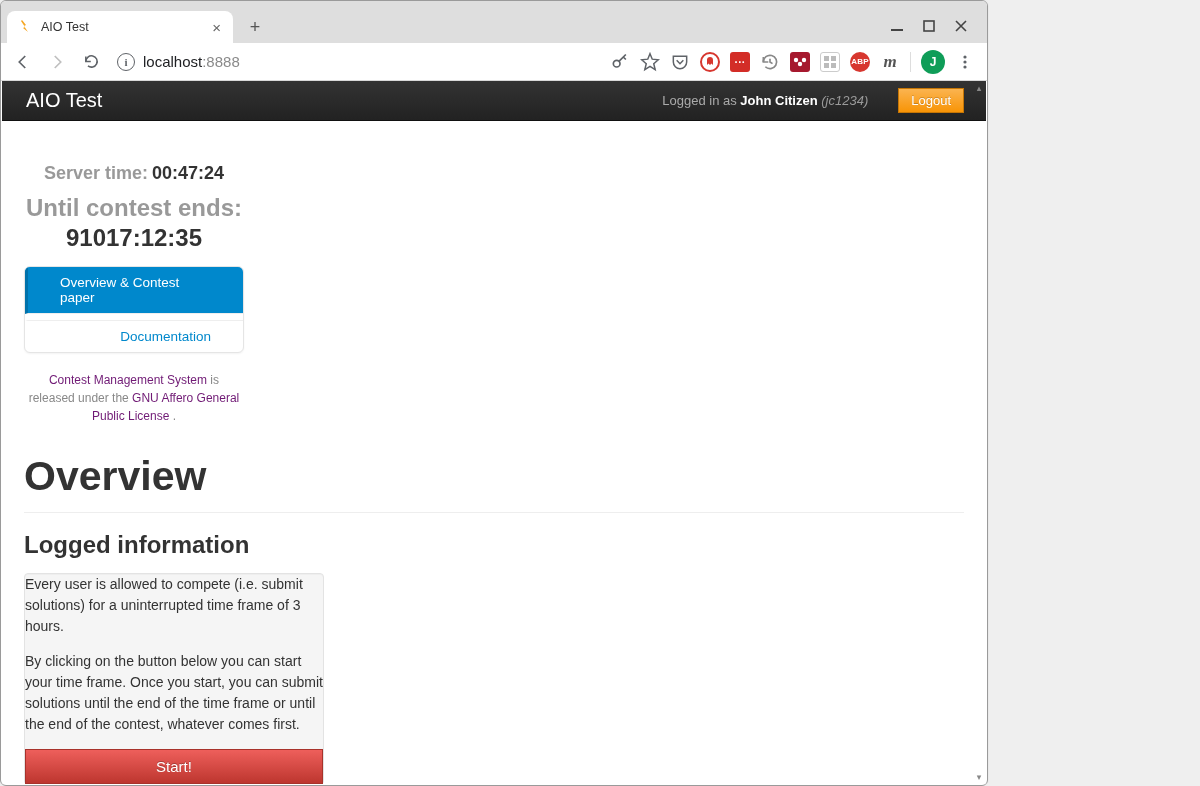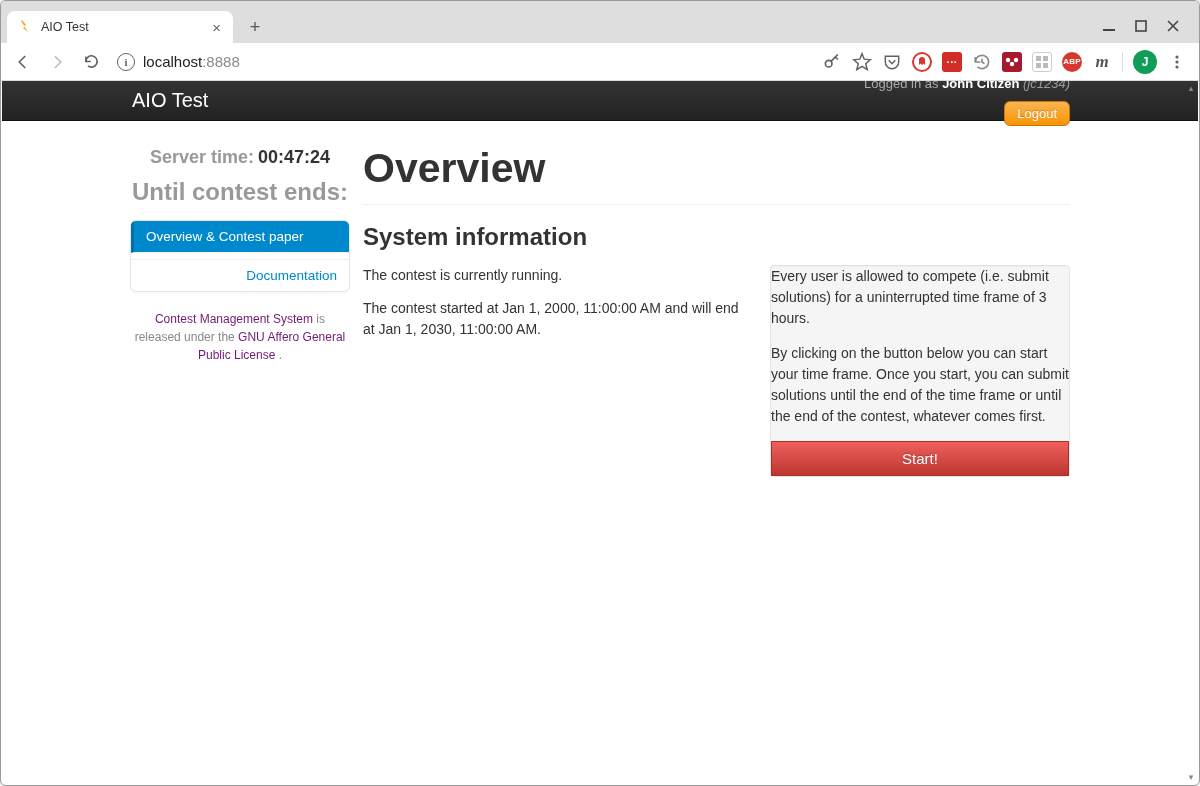--- a/index.html
+++ b/index.html
@@ -1,18 +1,18 @@
 <!DOCTYPE html>
 <html><head>
 <meta charset="utf-8">
 <style>
 html,body{margin:0;padding:0;font-family:"Helvetica Neue",Helvetica,Arial,sans-serif;font-size:14px;color:#333;background:#efefef;}
 *{box-sizing:border-box;}
 
-.browser{width:1200px;height:786px;background:#fff;border:1px solid #9a9a9a;border-radius:6px;overflow:hidden;position:relative;box-shadow:0 0 0 1px rgba(0,0,0,.02);}
+.browser{width:988px;height:786px;background:#fff;border:1px solid #9a9a9a;border-radius:6px;overflow:hidden;position:relative;box-shadow:0 0 0 1px rgba(0,0,0,.02);}
 .titlebar{height:8px;background:#dedede;}
 .tabstrip{height:34px;background:#dedede;display:flex;align-items:flex-end;padding-left:6px;position:relative;}
 .tab{background:#fff;border-radius:8px 8px 0 0;height:32px;min-width:226px;display:flex;align-items:center;padding:0 10px;font-size:12.5px;color:#333;position:relative;}
 .tab .fav{width:16px;height:16px;margin-right:8px;display:inline-flex;align-items:center;justify-content:center;color:#f5a623;}
 .tab .close{margin-left:auto;color:#666;font-size:15px;line-height:1;padding:2px 2px;}
 .newtab{width:28px;height:28px;margin-left:8px;display:flex;align-items:center;justify-content:center;color:#555;font-size:18px;border-radius:50%;margin-bottom:2px;}
 .winctrl{position:absolute;right:6px;top:0;height:100%;display:flex;align-items:center;gap:12px;margin-right:6px;}
 .winctrl span{width:20px;text-align:center;color:#444;font-size:14px;}
 .toolbar{height:38px;background:#fff;border-bottom:1px solid #d9d9d9;display:flex;align-items:center;padding:0 8px;gap:6px;}
 .tbtn{width:28px;height:28px;border-radius:50%;display:flex;align-items:center;justify-content:center;color:#5f6368;}
@@ -24,33 +24,33 @@
 .ext{margin-left:auto;display:flex;align-items:center;gap:10px;padding-right:4px;}
 .ext .icon{width:20px;height:20px;border-radius:4px;display:flex;align-items:center;justify-content:center;font-size:11px;}
 .round{border-radius:50%!important;}
 .avatar{width:24px;height:24px;border-radius:50%;background:#0f9d58;color:#fff;display:flex;align-items:center;justify-content:center;font-size:12px;font-weight:600;}
 .divider{width:1px;height:20px;background:#ddd;}
 
 .viewport{position:absolute;top:80px;left:1px;right:1px;bottom:1px;overflow:auto;background:#fff;}
 .navbar{height:40px;background:linear-gradient(#333,#222);border-bottom:1px solid #111;display:flex;align-items:center;}
 .nav-inner{width:940px;margin:0 auto;display:flex;align-items:center;height:100%;}
 .brand{color:#fff;font-size:20px;font-weight:500;margin-left:2px;}
-.nav-right{margin-left:auto;display:flex;align-items:flex-end;color:#aaa;font-size:13px;gap:10px;flex-direction:column;}
+.nav-right{margin-left:auto;display:flex;align-items:center;color:#aaa;font-size:13px;gap:10px;}
 .nav-right b{color:#fff;font-weight:bold;}
 .nav-right i{color:#9a9a9a;font-style:italic;}
-.logout{background:linear-gradient(#fbb450,#f89406);color:#fff;border:1px solid #c67605;border-radius:6px;padding:4px 12px;font-size:13px;text-shadow:0 -1px 0 rgba(0,0,0,.2);cursor:pointer;}
-.container{width:940px;margin:0 auto;padding-top:24px;display:flex;gap:13px;}
+.logout{background:linear-gradient(#fbb450,#f89406);color:#fff;border:1px solid #c67605;border-radius:0;padding:4px 12px;font-size:13px;text-shadow:0 -1px 0 rgba(0,0,0,.2);cursor:pointer;margin-left:20px;}
+.container{width:940px;margin:16px auto;padding-top:24px;display:flex;gap:28px;flex-direction:column;}
 .sidebar{width:220px;flex:0 0 220px;}
 .timebox{text-align:center;color:#999;margin-bottom:14px;}
 .timebox .lbl{font-size:18px;font-weight:bold;color:#999;}
 .timebox .val{font-size:18px;font-weight:bold;color:#333;}
 .timebox .row{margin:2px 0;}
 .timebox .big{font-size:24px;}
 .navlist{border:1px solid #e5e5e5;border-radius:6px;background:#fff;overflow:hidden;box-shadow:0 1px 2px rgba(0,0,0,.05);}
-.navlist a{display:block;padding:8px 12px;font-size:13.5px;color:#0088cc;text-decoration:none;border-bottom:1px solid #eee;border-left:3px solid transparent;}
+.navlist a{display:block;padding:8px 32px;font-size:13.5px;color:#0088cc;text-decoration:none;border-bottom:1px solid #eee;border-left:3px solid transparent;}
 .navlist a:last-child{border-bottom:none;text-align:right;}
 .navlist a.sep-top{border-top:1px solid #eee;margin-top:-1px;}
 .navlist a.active{background:#0088cc;color:#fff;border-left:3px solid #0072ab;}
 .credits{margin-top:18px;text-align:center;font-size:12px;color:#888;line-height:1.5;padding:0 4px;}
 .credits a{color:#701a75;text-decoration:none;}
 .main{flex:1;min-width:0;}
 h1{font-size:41px;margin:0 0 12px;font-weight:700;color:#333;}
 hr{border:none;border-top:1px solid #eee;margin:12px 0 18px;}
 h2{font-size:24px;margin:0 0 14px;font-weight:700;color:#333;}
 .cols{display:flex;gap:24px;align-items:flex-start;}
@@ -189,39 +189,36 @@
           <button class="logout">Logout</button>
         </div>
       </div>
     </div>
 
     <div class="container">
       <aside class="sidebar">
         <div class="timebox">
           <div class="row"><span class="lbl">Server time:</span> <span class="val">00:47:24</span></div>
           <div class="row" style="margin-top:10px;"><span class="lbl big">Until contest ends:</span></div>
+          <div class="row"><span class="val big">91017:12:35</span></div>
         </div>
         <nav class="navlist">
           <a href="#" class="active">Overview &amp; Contest paper</a>
           <a href="#" class="sep-top" style="margin-top:6px;">Documentation</a>
         </nav>
         <div class="credits">
           <a href="#">Contest Management System</a><span> is released under the </span><a href="#">GNU Affero General Public License</a><span> .</span>
         </div>
       </aside>
 
       <main class="main">
         <h1>Overview</h1>
         <hr>
-        <h2>System information</h2>
+        <h2>Logged information</h2>
         <div class="cols">
-          <div class="col-left">
-            <p>The contest is currently running.</p>
-            <p>The contest started at Jan 1, 2000, 11:00:00 AM and will end at Jan 1, 2030, 11:00:00 AM.</p>
-          </div>
           <div class="well">
             <p>Every user is allowed to compete (i.e. submit solutions) for a uninterrupted time frame of 3 hours.</p>
             <p>By clicking on the button below you can start your time frame. Once you start, you can submit solutions until the end of the time frame or until the end of the contest, whatever comes first.</p>
             <button class="start-btn">Start!</button>
           </div>
         </div>
       </main>
     </div>
   </div>
 

